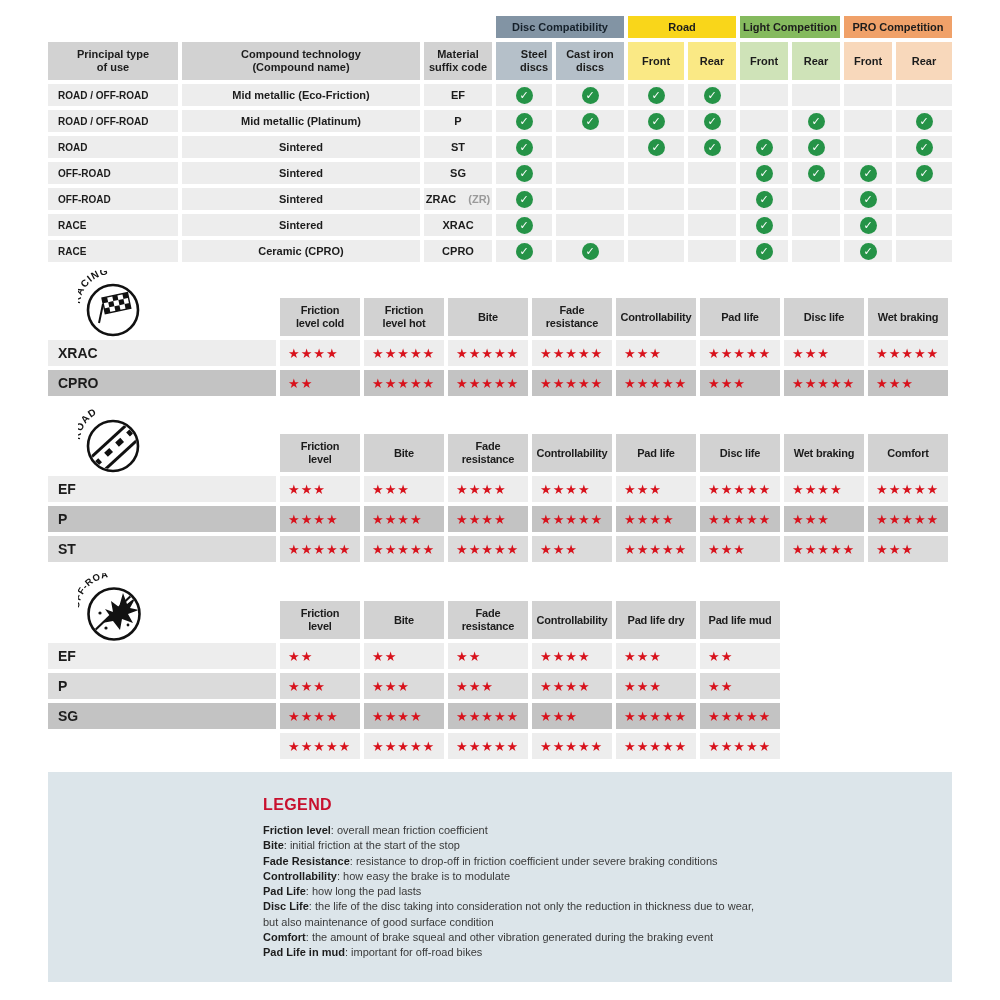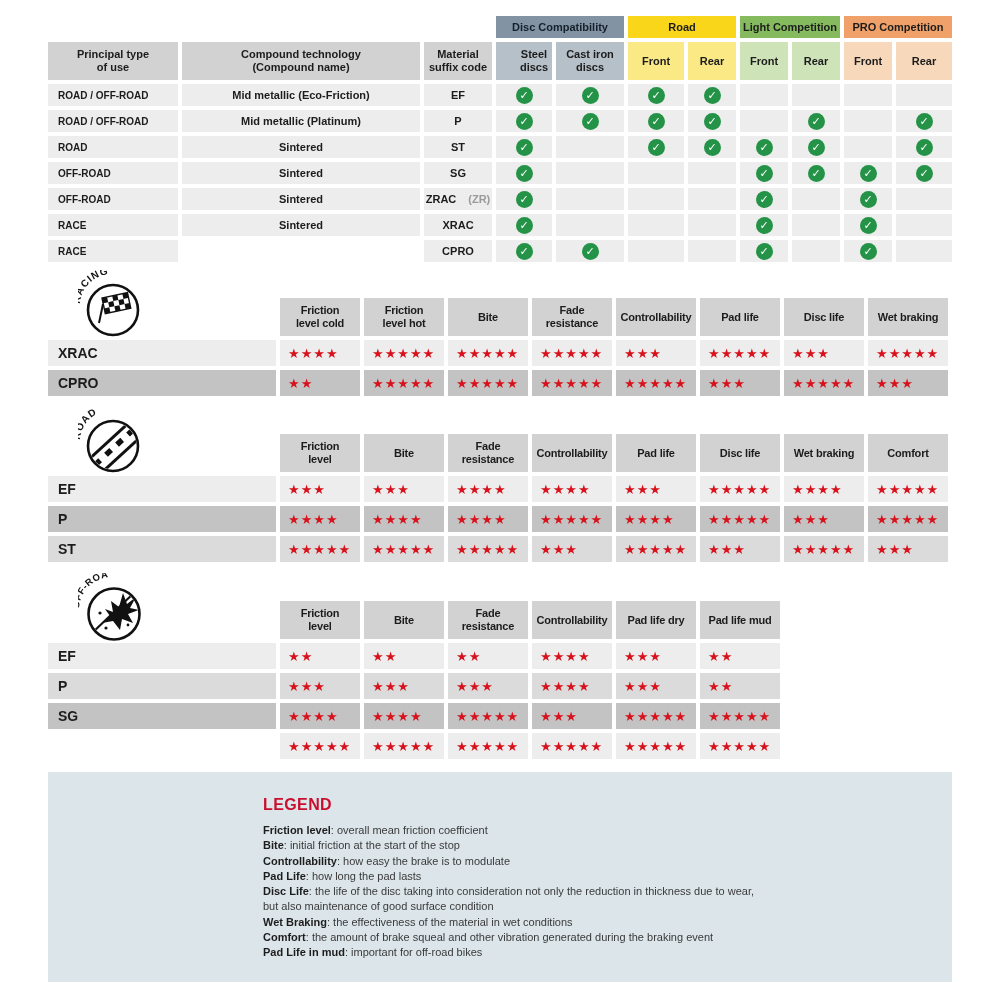--- a/index.html
+++ b/index.html
@@ -190,20 +190,21 @@
       <div class="cell data-cell" style="grid-area: 8 / 7;"></div>
       <div class="cell data-cell" style="grid-area: 8 / 8;">
         <span class="chk">✓</span>
       </div>
       <div class="cell data-cell" style="grid-area: 8 / 9;"></div>
       <div class="cell data-cell" style="grid-area: 8 / 10;">
         <span class="chk">✓</span>
       </div>
       <div class="cell data-cell" style="grid-area: 8 / 11;"></div>
       <div class="cell data-cell use-cell" style="grid-area: 9 / 1;">RACE</div>
+      <div class="cell data-cell" style="grid-area: 9 / 2;">Ceramic (CPRO)</div>
       <div class="cell data-cell" style="grid-area: 9 / 3;">CPRO</div>
       <div class="cell data-cell" style="grid-area: 9 / 4;">
         <span class="chk">✓</span>
       </div>
       <div class="cell data-cell" style="grid-area: 9 / 5;">
         <span class="chk">✓</span>
       </div>
       <div class="cell data-cell" style="grid-area: 9 / 6;"></div>
       <div class="cell data-cell" style="grid-area: 9 / 7;"></div>
       <div class="cell data-cell" style="grid-area: 9 / 8;">
@@ -389,23 +390,23 @@
         <div class="cell stars shade-light" style="grid-area: 5 / 6;">★★★★★</div>
         <div class="cell stars shade-light" style="grid-area: 5 / 7;">★★★★★</div>
       </div>
   </div>
 
   <div id="legend">
     <div id="legend-title">LEGEND</div>
     <div>
         <div class="lg-line"><span class="lg-term">Friction level</span>: overall mean friction coefficient</div>
         <div class="lg-line"><span class="lg-term">Bite</span>: initial friction at the start of the stop</div>
+        <div class="lg-line"><span class="lg-term">Fade Resistance</span>: resistance to drop-off in friction coefficient under severe braking conditions</div>
         <div class="lg-line"><span class="lg-term">Controllability</span>: how easy the brake is to modulate</div>
         <div class="lg-line"><span class="lg-term">Pad Life</span>: how long the pad lasts</div>
         <div class="lg-line"><span class="lg-term">Disc Life</span>: the life of the disc taking into consideration not only the reduction in thickness due to wear,</div>
         <div class="lg-line">but also maintenance of good surface condition</div>
-        <div class="lg-line"><span class="lg-term">Wet Braking</span>: the effectiveness of the material in wet conditions</div>
         <div class="lg-line"><span class="lg-term">Comfort</span>: the amount of brake squeal and other vibration generated during the braking event</div>
         <div class="lg-line"><span class="lg-term">Pad Life in mud</span>: important for off-road bikes</div>
       </div>
   </div>
 
 </div>
 
 </body></html>

